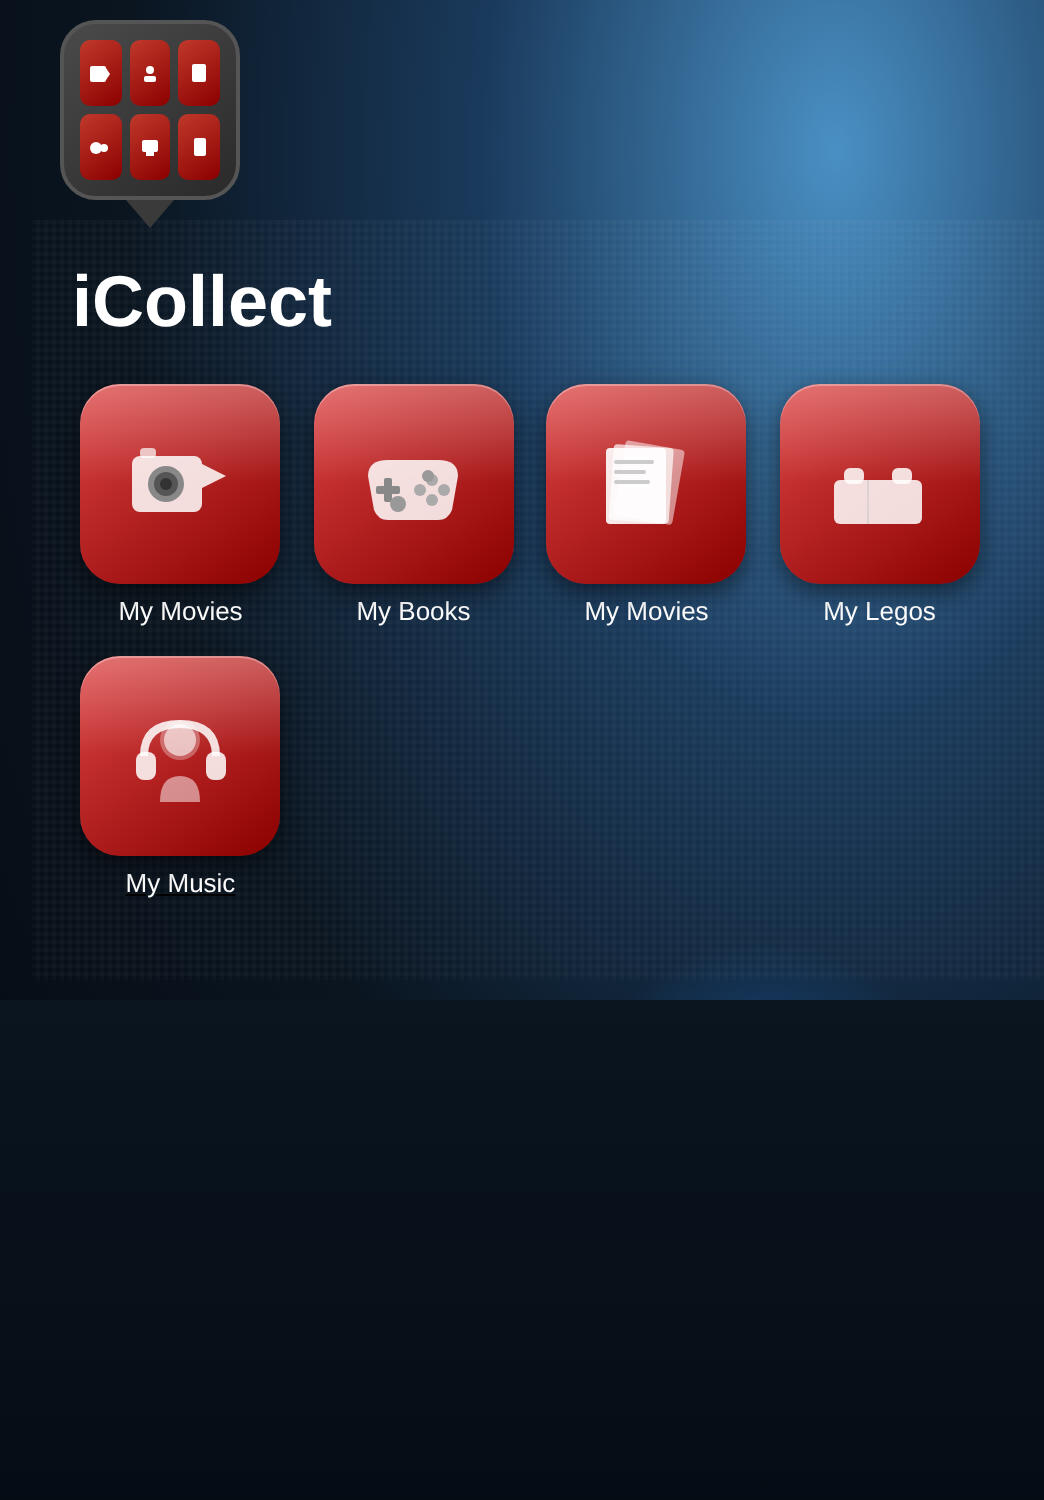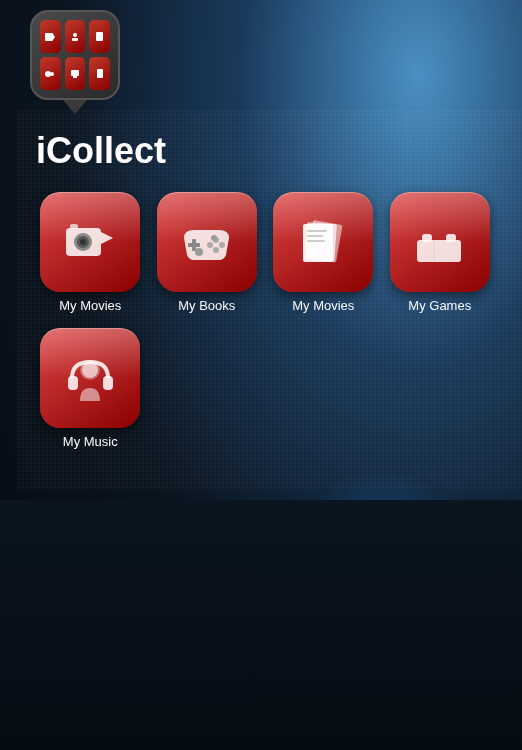--- a/index.html
+++ b/index.html
@@ -103,20 +103,21 @@
     .app-grid {
       display: grid;
       grid-template-columns: repeat(4, 1fr);
       gap: 10px 8px;
       margin-bottom: 10px;
     }
     .app-grid-row2 {
       display: grid;
       grid-template-columns: repeat(4, 1fr);
       gap: 10px 8px;
+      text-decoration: underline;
     }
 
     .app-item {
       display: flex;
       flex-direction: column;
       align-items: center;
       gap: 6px;
       cursor: pointer;
     }
 
@@ -281,21 +282,21 @@
         <svg class="icon-svg" viewBox="0 0 65 65" fill="none" xmlns="http://www.w3.org/2000/svg">
 
           <rect x="10" y="30" width="44" height="22" rx="3" fill="rgba(255,255,255,0.85)"></rect>
 
           <rect x="15" y="24" width="10" height="8" rx="3" fill="rgba(255,255,255,0.85)"></rect>
           <rect x="39" y="24" width="10" height="8" rx="3" fill="rgba(255,255,255,0.85)"></rect>
 
           <line x1="27" y1="30" x2="27" y2="52" stroke="rgba(200,200,200,0.5)" stroke-width="1"></line>
         </svg>
       </div>
-      <span class="app-label">My Games</span>
+      <span class="app-label">My Legos</span>
     </div>
   </div>
 
   <div class="app-grid-row2" style="margin-top: 15px;">
 
     <div class="app-item">
       <div class="app-icon">
         <svg class="icon-svg" viewBox="0 0 65 65" fill="none" xmlns="http://www.w3.org/2000/svg">
 
           <circle cx="32" cy="24" r="10" fill="rgba(255,255,255,0.3)"></circle>

